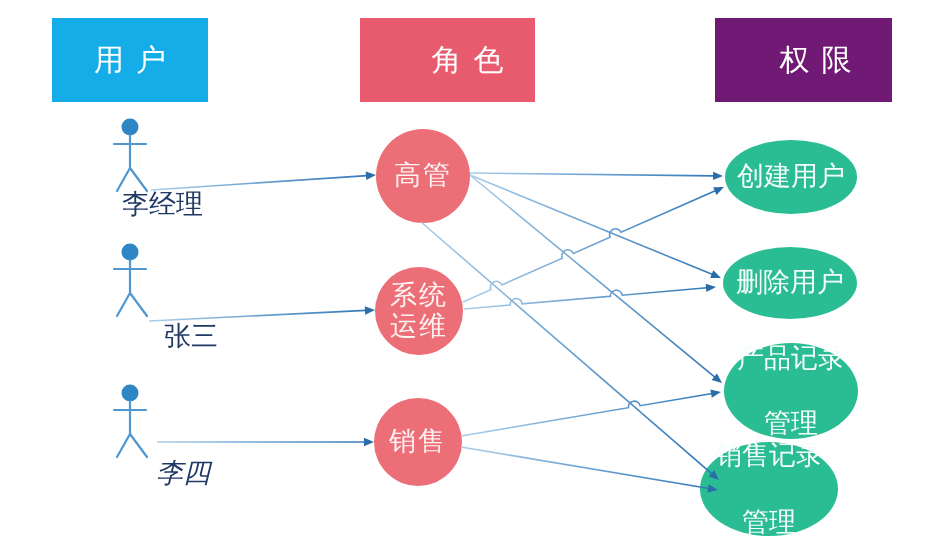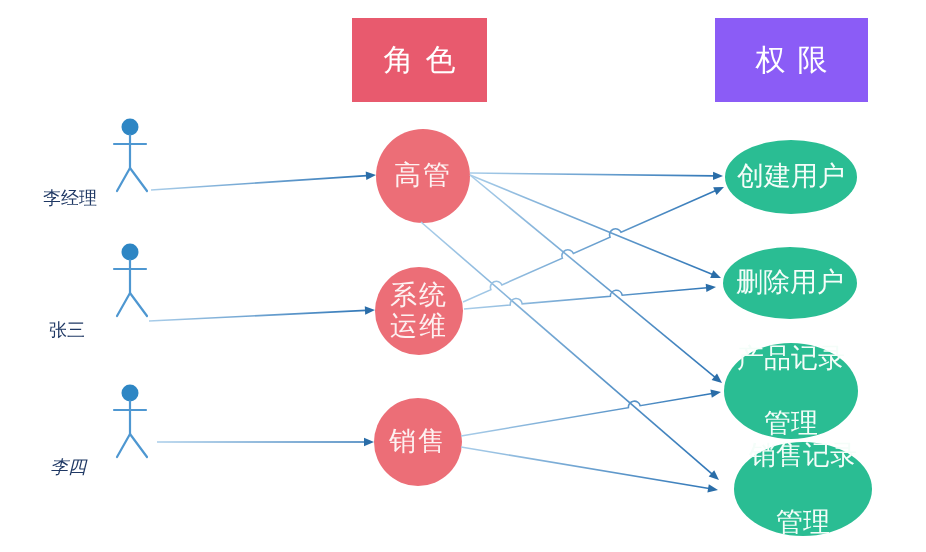--- a/index.html
+++ b/index.html
@@ -1,48 +1,51 @@
 <!DOCTYPE html>
 <html><head>
 <meta charset="utf-8">
 <style>
   html,body{margin:0;padding:0;background:#ffffff;}
   #stage{position:relative;width:926px;height:552px;background:#ffffff;overflow:hidden;
          font-family:"Liberation Serif","DejaVu Serif",serif;}
   .hdr{position:absolute;display:flex;align-items:center;justify-content:center;
        color:#ffffff;font-size:30px;letter-spacing:12px;text-indent:12px;}
   #hdr-users{left:52px;top:18px;width:156px;height:84px;}
-  #hdr-roles{left:352px;top:18px;width:135px;height:84px;}
+  #hdr-roles{left:360px;top:18px;width:135px;height:84px;padding-left:40px;}
   #hdr-perms{left:715px;top:18px;width:153px;height:84px;}
   .node{position:absolute;display:flex;flex-direction:column;align-items:center;
         justify-content:center;color:#fdf2f2;text-align:center;}
   .role{border-radius:50%;font-size:27px;line-height:1.16;letter-spacing:2px;}
   #role-0{left:376px;top:129px;width:94px;height:94px;}
   #role-1{left:375px;top:267px;width:88px;height:88px;}
   #role-2{left:374px;top:398px;width:88px;height:88px;}
   .perm{border-radius:50%;color:#f4fdf9;font-size:27px;line-height:1.16;}
   #perm-0{left:725px;top:140px;width:132px;height:74px;}
   #perm-1{left:723px;top:247px;width:134px;height:72px;}
   #perm-2{left:724px;top:343px;width:134px;height:96px;}
-  #perm-3{left:734px;top:442px;width:138px;height:94px;gap:35px;}
-  .ulabel{position:absolute;width:160px;text-align:left;font-size:18px;}
+  #perm-3{left:700px;top:442px;width:138px;height:94px;gap:35px;}
+  .ulabel{position:absolute;width:160px;text-align:right;font-size:27px;}
   #ulabel-0{left:43px;top:186px;}
-  #ulabel-1{left:49px;top:318px;}
+  #ulabel-1{left:58px;top:318px;}
   #ulabel-2{left:50px;top:455px;font-style:italic;}
   #diagram-svg{position:absolute;left:0;top:0;pointer-events:none;}
 </style>
 </head>
 <body>
 
 <div id="stage">
 
+  <div class="hdr" id="hdr-users" style="background-color: rgb(20, 173, 231);">
+    <span>用户</span>
+  </div>
   <div class="hdr" id="hdr-roles" style="background-color: rgb(232, 90, 110);">
     <span>角色</span>
   </div>
-  <div class="hdr" id="hdr-perms" style="background-color: #8b5cf6;">
+  <div class="hdr" id="hdr-perms" style="background-color: #701a75; padding-left: 24px;">
     <span>权限</span>
   </div>
 
   <div class="ulabel" id="ulabel-0" style="color: rgb(31, 56, 100);">李经理</div>
   <div class="ulabel" id="ulabel-1" style="color: rgb(31, 56, 100);">张三</div>
   <div class="ulabel" id="ulabel-2" style="color: rgb(31, 56, 100);">李四</div>
 
   <div class="node role" id="role-0" style="background-color: rgb(236, 110, 119);">
     <div>高管</div>
   </div>

